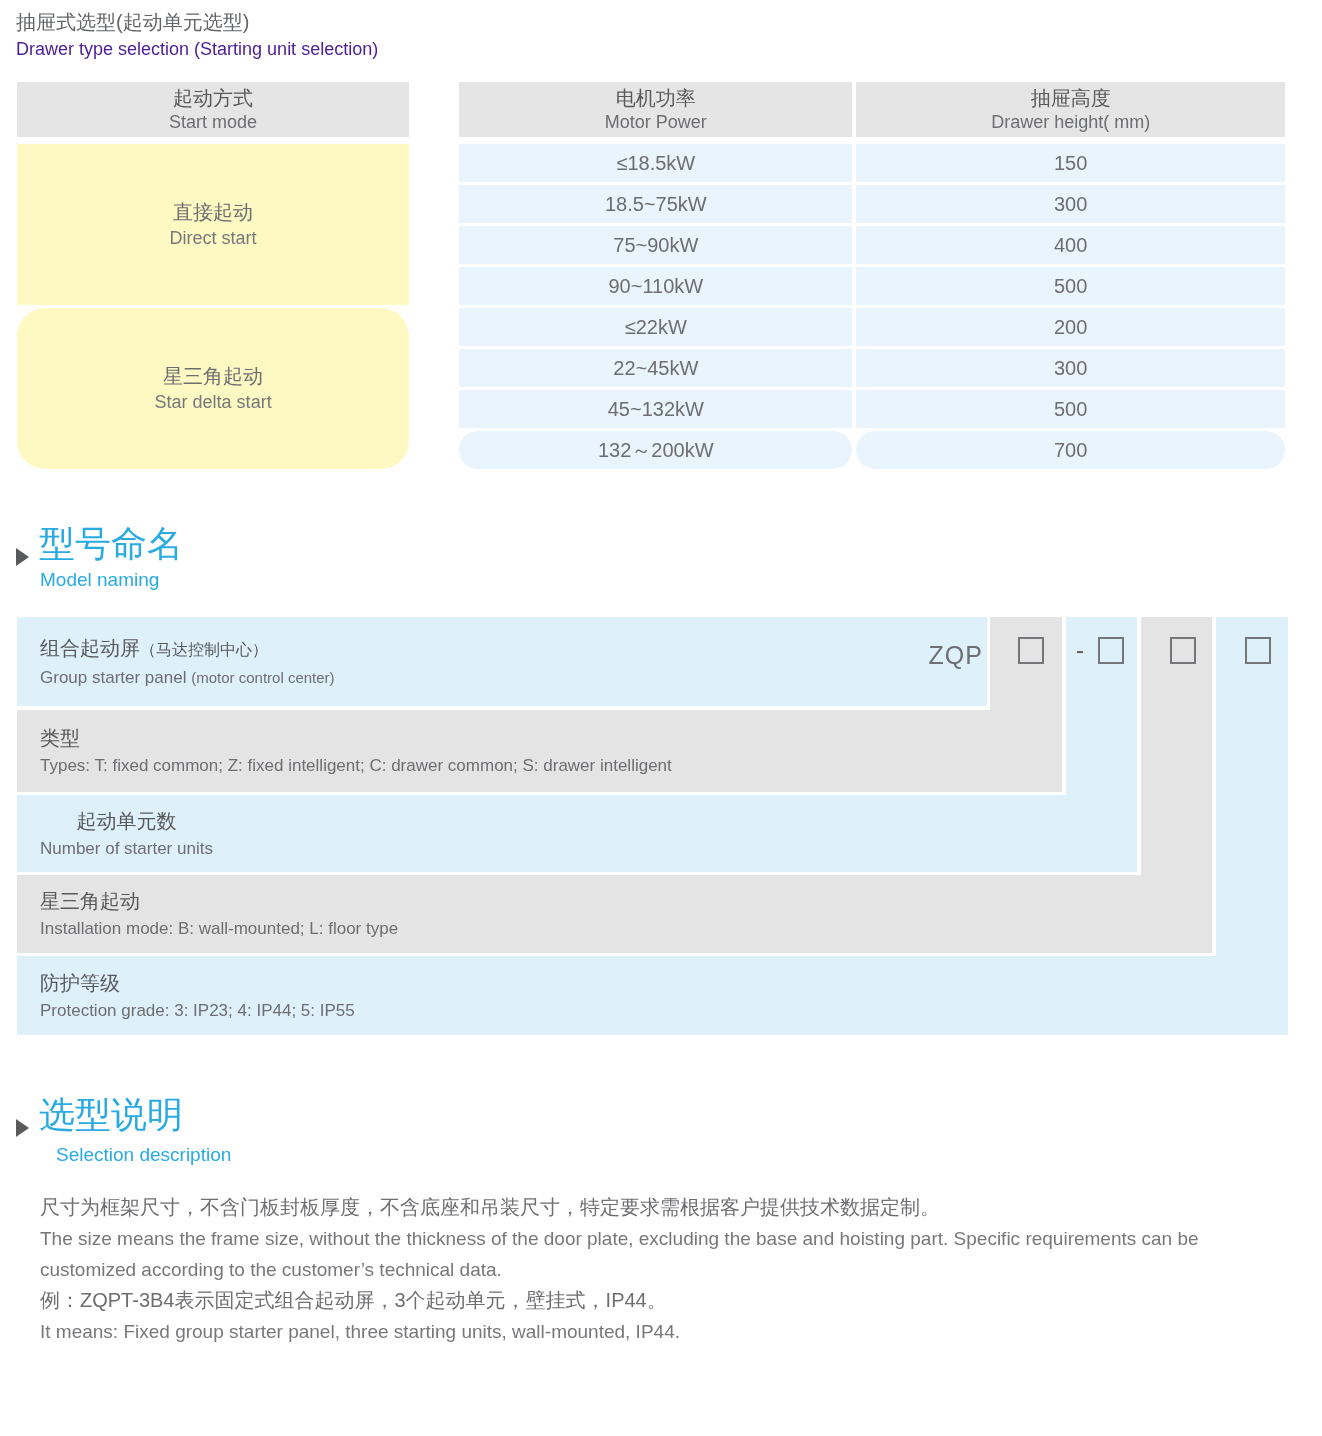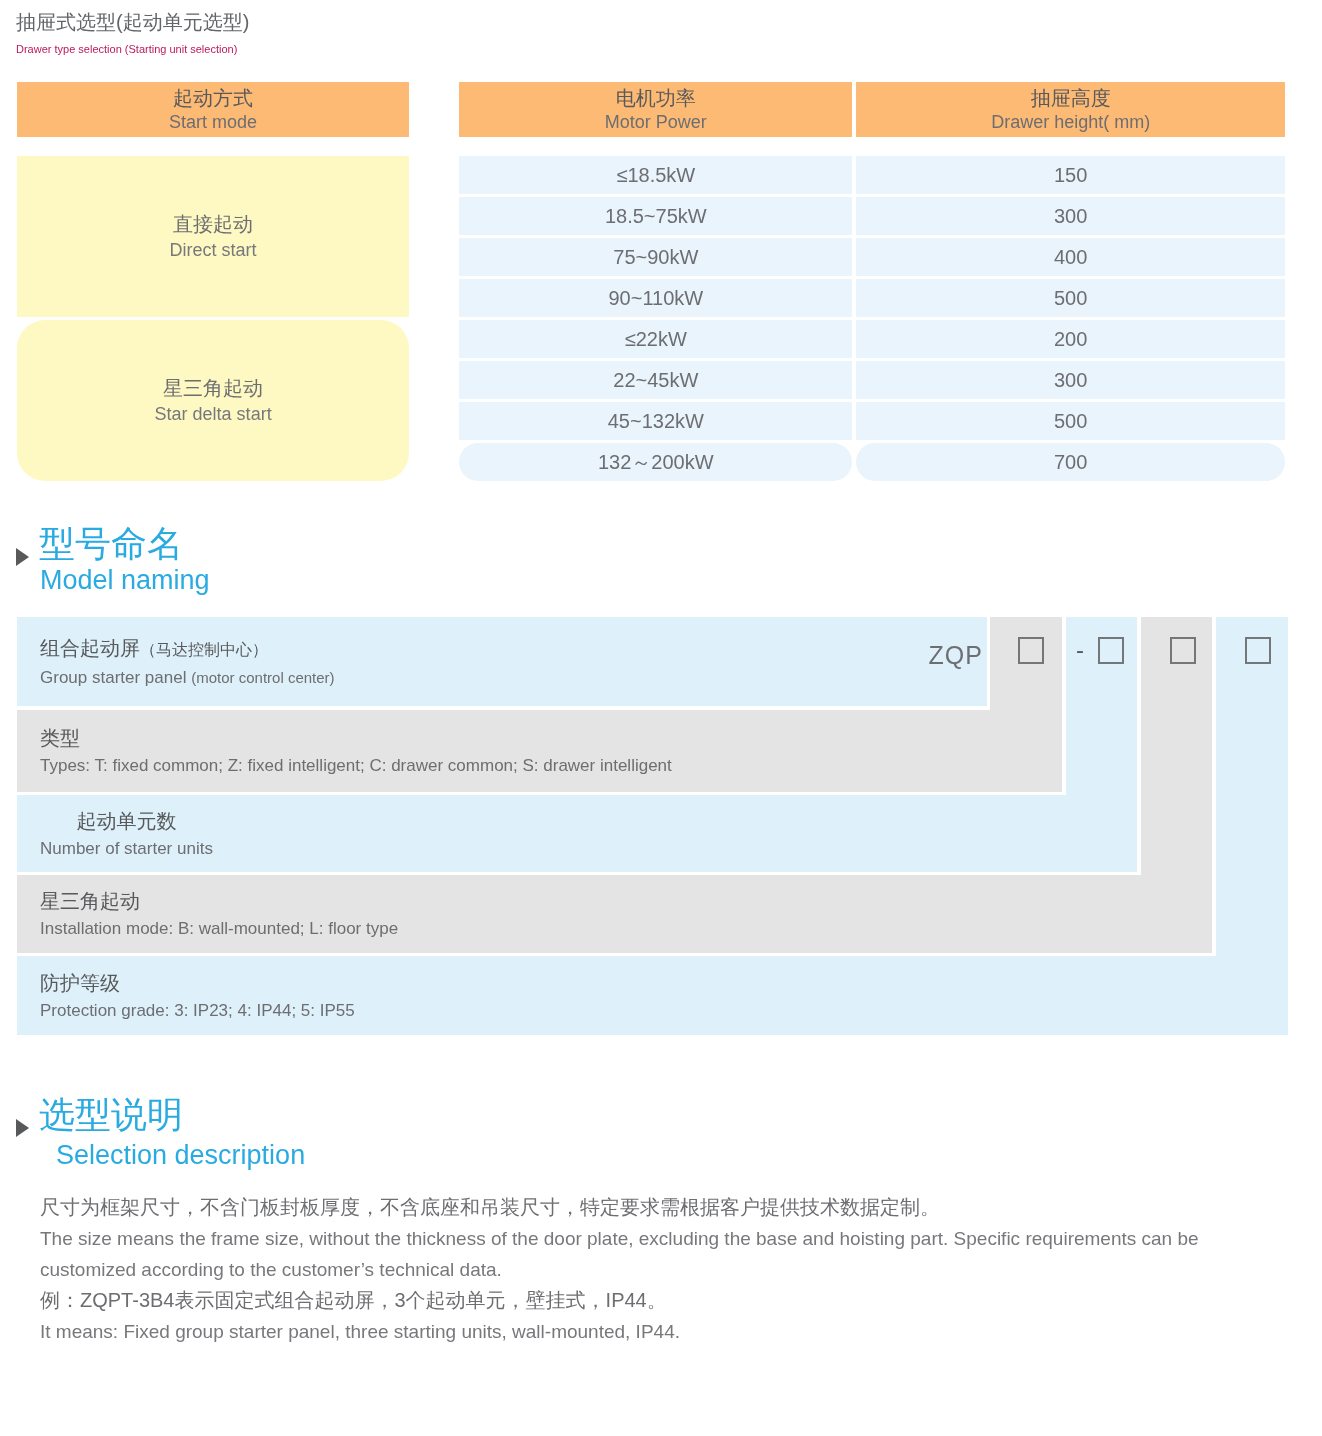--- a/index.html
+++ b/index.html
@@ -3,44 +3,44 @@
 <meta charset="utf-8">
 <style>
   html,body{margin:0;padding:0;background:#fff;}
   .page{
     position:relative;width:1322px;height:1436px;background:#fff;overflow:hidden;
     font-family:"Liberation Sans", sans-serif;color:#6d6e71;
   }
   
   .doc-title{position:absolute;left:16px;top:8px;}
   .doc-title .zh{font-size:20px;color:#636569;line-height:28px;}
-  .doc-title .en{font-size:11px;color:#be185d;line-height:26px;}
+  .doc-title .en{font-size:18px;color:#4c1d95;line-height:26px;}
 
   
   .sel-table{position:absolute;left:17px;top:82px;width:1268px;display:flex;}
   .sel-table .col{display:flex;flex-direction:column;}
   .col-a{width:420px;margin-right:4px;}
   .col-b{width:421px;margin-right:4px;padding-left:46px;}
   .col-c{width:459px;}
   .cell{box-sizing:border-box;display:flex;flex-direction:column;align-items:center;justify-content:center;}
-  .cell.head{height:55px;background:#fdba74;margin-bottom:19px;}
+  .cell.head{height:55px;background:#e5e5e5;margin-bottom:7px;}
   .cell.head .zh{font-size:20px;color:#58595b;line-height:25px;}
   .cell.head .en{font-size:18px;color:#6d6e71;line-height:23px;}
   .cell.merged{height:161px;background:#fef9c3;margin-bottom:3px;}
   .cell.merged .zh{font-size:20px;color:#6d6e71;line-height:27px;}
   .cell.merged .en{font-size:18px;color:#77787b;line-height:24px;}
   .cell.data{height:38px;background:#e9f4fc;margin-bottom:3px;font-size:20px;color:#6d6e71;}
   .cell:last-child{margin-bottom:0;border-radius:28px;}
 
   
   .section-head{position:absolute;left:16px;}
   .section-head .row1{display:flex;align-items:flex-end;}
   .tri{width:0;height:0;border-left:13px solid #58595b;border-top:9px solid transparent;border-bottom:9px solid transparent;margin-right:10px;}
   .section-head .zh{font-size:36px;color:#29abe2;line-height:44px;}
-  .section-head .en{font-size:27px;color:#29abe2;line-height:28px;}
+  .section-head .en{font-size:19px;color:#29abe2;line-height:28px;}
   .sh1 .en{margin-left:24px;}
   .sh2 .en{margin-left:40px;margin-top:4px;}
 
   
   .diagram{position:absolute;left:17px;top:617px;width:1271px;height:418px;}
   .diagram .bar,.diagram .strip{position:absolute;}
   .blue{background:#def0fa;}
   .gray{background:#e5e4e4;}
   .bar{left:0;}
   .bar-1{top:0;height:89px;width:970px;}

